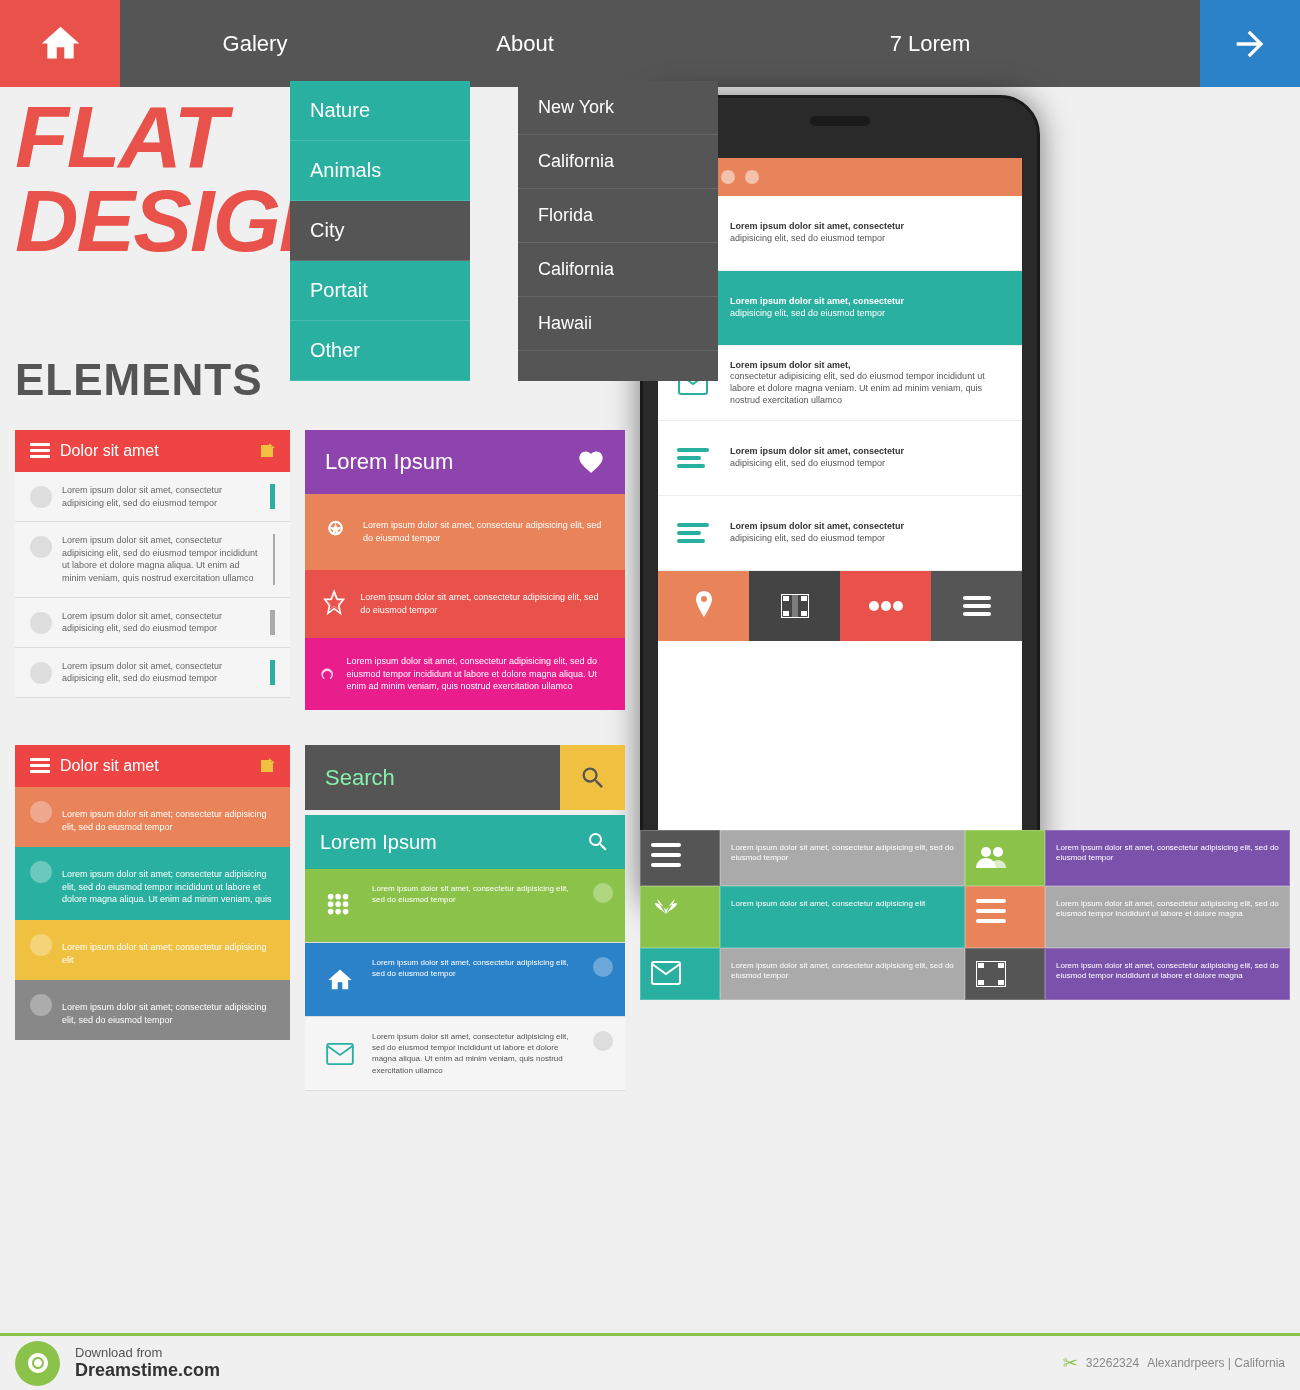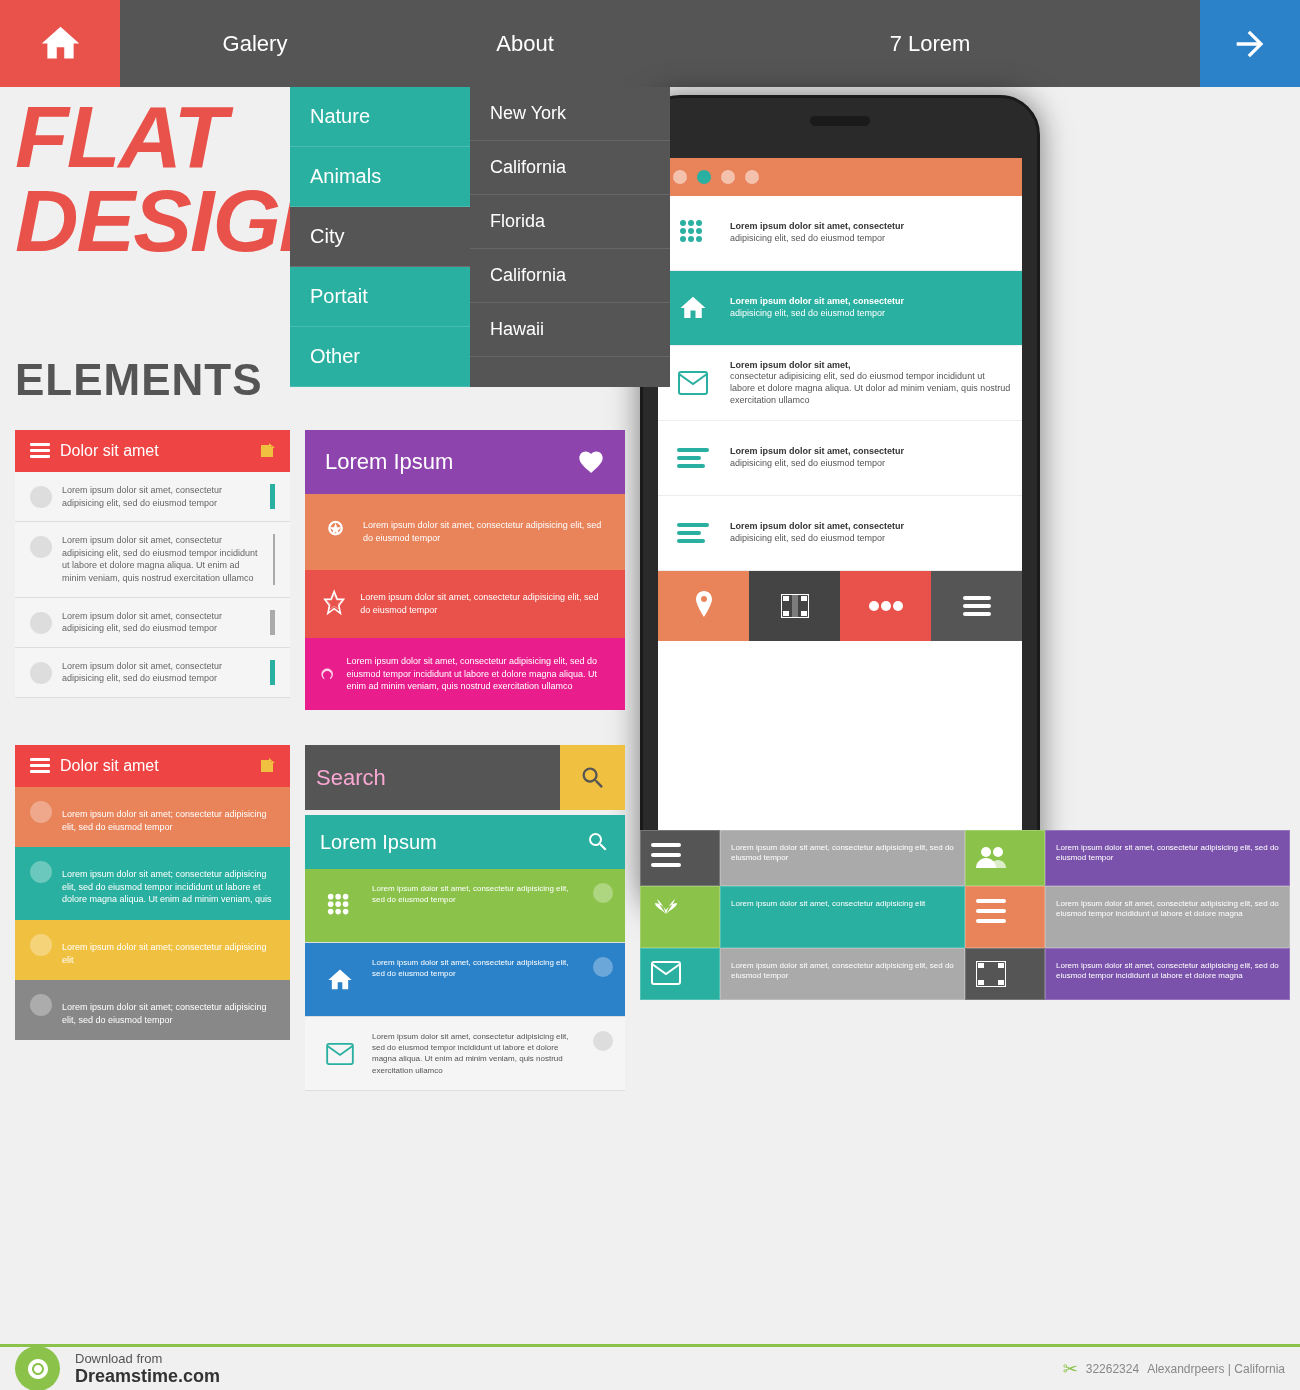--- a/index.html
+++ b/index.html
@@ -18,21 +18,21 @@
       flex: 1; display: flex; align-items: center; justify-content: center;
       color: white; font-size: 22px; cursor: pointer; position: relative;
     }
     .nav-arrow {
       background: #2b82c9; width: 100px; display: flex; align-items: center; justify-content: center;
     }
     .nav-arrow svg { width: 40px; height: 40px; fill: white; }
 
     
     .dropdown-area {
-      position: absolute; top: 87px; left: 290px; display: flex; z-index: 10;
+      position: absolute; top: 81px; left: 290px; display: flex; z-index: 10; gap: 48px;
     }
     .dropdown-col1 {
       background: #2ab0a0; width: 180px;
     }
     .dropdown-col1 .dd-item {
       padding: 18px 20px; color: white; font-size: 20px; cursor: pointer;
       border-bottom: 1px solid rgba(255,255,255,0.15);
     }
     .dropdown-col1 .dd-item.active { background: #555555; }
     .dropdown-col2 {
@@ -152,21 +152,21 @@
     .card-pink { background: #e91e8c; padding: 16px 15px; display: flex; align-items: center; gap: 12px; }
     .card-text { font-size: 9px; color: white; line-height: 1.4; }
 
     
     .search-bar {
       position: absolute; top: 745px; left: 305px; width: 320px;
       background: #555; display: flex; align-items: center;
       padding: 0;
     }
     .search-input-area {
-      flex: 1; padding: 20px 11px; color: #f9a8d4; font-size: 22px;
+      flex: 1; padding: 20px 20px; color: #86efac; font-size: 22px;
     }
     .search-btn {
       background: #f0c040; width: 65px; height: 65px; display: flex; align-items: center; justify-content: center;
       cursor: pointer;
     }
 
     
     .mid-panel2 {
       position: absolute; top: 815px; left: 305px; width: 320px;
     }
@@ -186,21 +186,21 @@
     .br-cell.gray-dark { background: #555; }
     .br-cell.green { background: #8bc34a; }
     .br-cell.purple { background: #7b52ab; }
     .br-cell.orange { background: #e8835a; }
     .br-cell.teal { background: #2ab0a0; }
     .br-cell.lt-gray { background: #aaa; }
     .br-text { font-size: 8px; color: white; line-height: 1.3; }
 
     
     .dreamstime-bar {
-      position: absolute; bottom: 0; left: 0; right: 0; height: 46px;
+      position: absolute; bottom: 0; left: 0; right: 0; height: 57px;
       background: #f0f0f0; border-top: 3px solid #8bc34a;
       display: flex; align-items: center; padding: 0 15px; gap: 15px;
     }
     .dt-logo { width: 45px; height: 45px; background: #8bc34a; border-radius: 50%; display: flex; align-items: center; justify-content: center; }
     .dt-text { font-size: 13px; color: #555; }
     .dt-bold { font-weight: bold; font-size: 18px; color: #333; }
     .dt-id { margin-left: auto; font-size: 12px; color: #888; display: flex; align-items: center; gap: 8px; }
     .dt-scissors { color: #8bc34a; font-size: 18px; }
   </style>
 </head>
@@ -299,21 +299,21 @@
       </div>
       <div class="phone-list-item">
         <div class="phone-icon-box">
           <svg width="30" height="24" viewBox="0 0 30 24" fill="#2ab0a0">
               <rect x="1" y="1" width="28" height="22" rx="2" stroke="#2ab0a0" stroke-width="2" fill="none"></rect>
               <path d="M1 3l14 10L29 3" stroke="#2ab0a0" stroke-width="2" fill="none"></path>
             </svg>
         </div>
         <div class="phone-text-block">
           <p class="bold">Lorem ipsum dolor sit amet,</p>
-          <p>consectetur adipisicing elit, sed do eiusmod tempor incididunt ut labore et dolore magna aliqua. Ut dolor ad minim veniam, quis nostrud exercitation ullamco</p>
+          <p>consectetur adipisicing elit, sed do eiusmod tempor incididunt ut labore et dolore magna veniam. Ut enim ad minim veniam, quis nostrud exercitation ullamco</p>
         </div>
       </div>
       <div class="phone-list-item">
         <div class="phone-icon-box">
           <svg width="32" height="24" viewBox="0 0 32 24" fill="#2ab0a0">
             <rect x="0" y="2" width="32" height="4" rx="2"></rect>
               <rect x="0" y="10" width="24" height="4" rx="2"></rect>
               <rect x="0" y="18" width="28" height="4" rx="2"></rect>
           </svg>
         </div>

